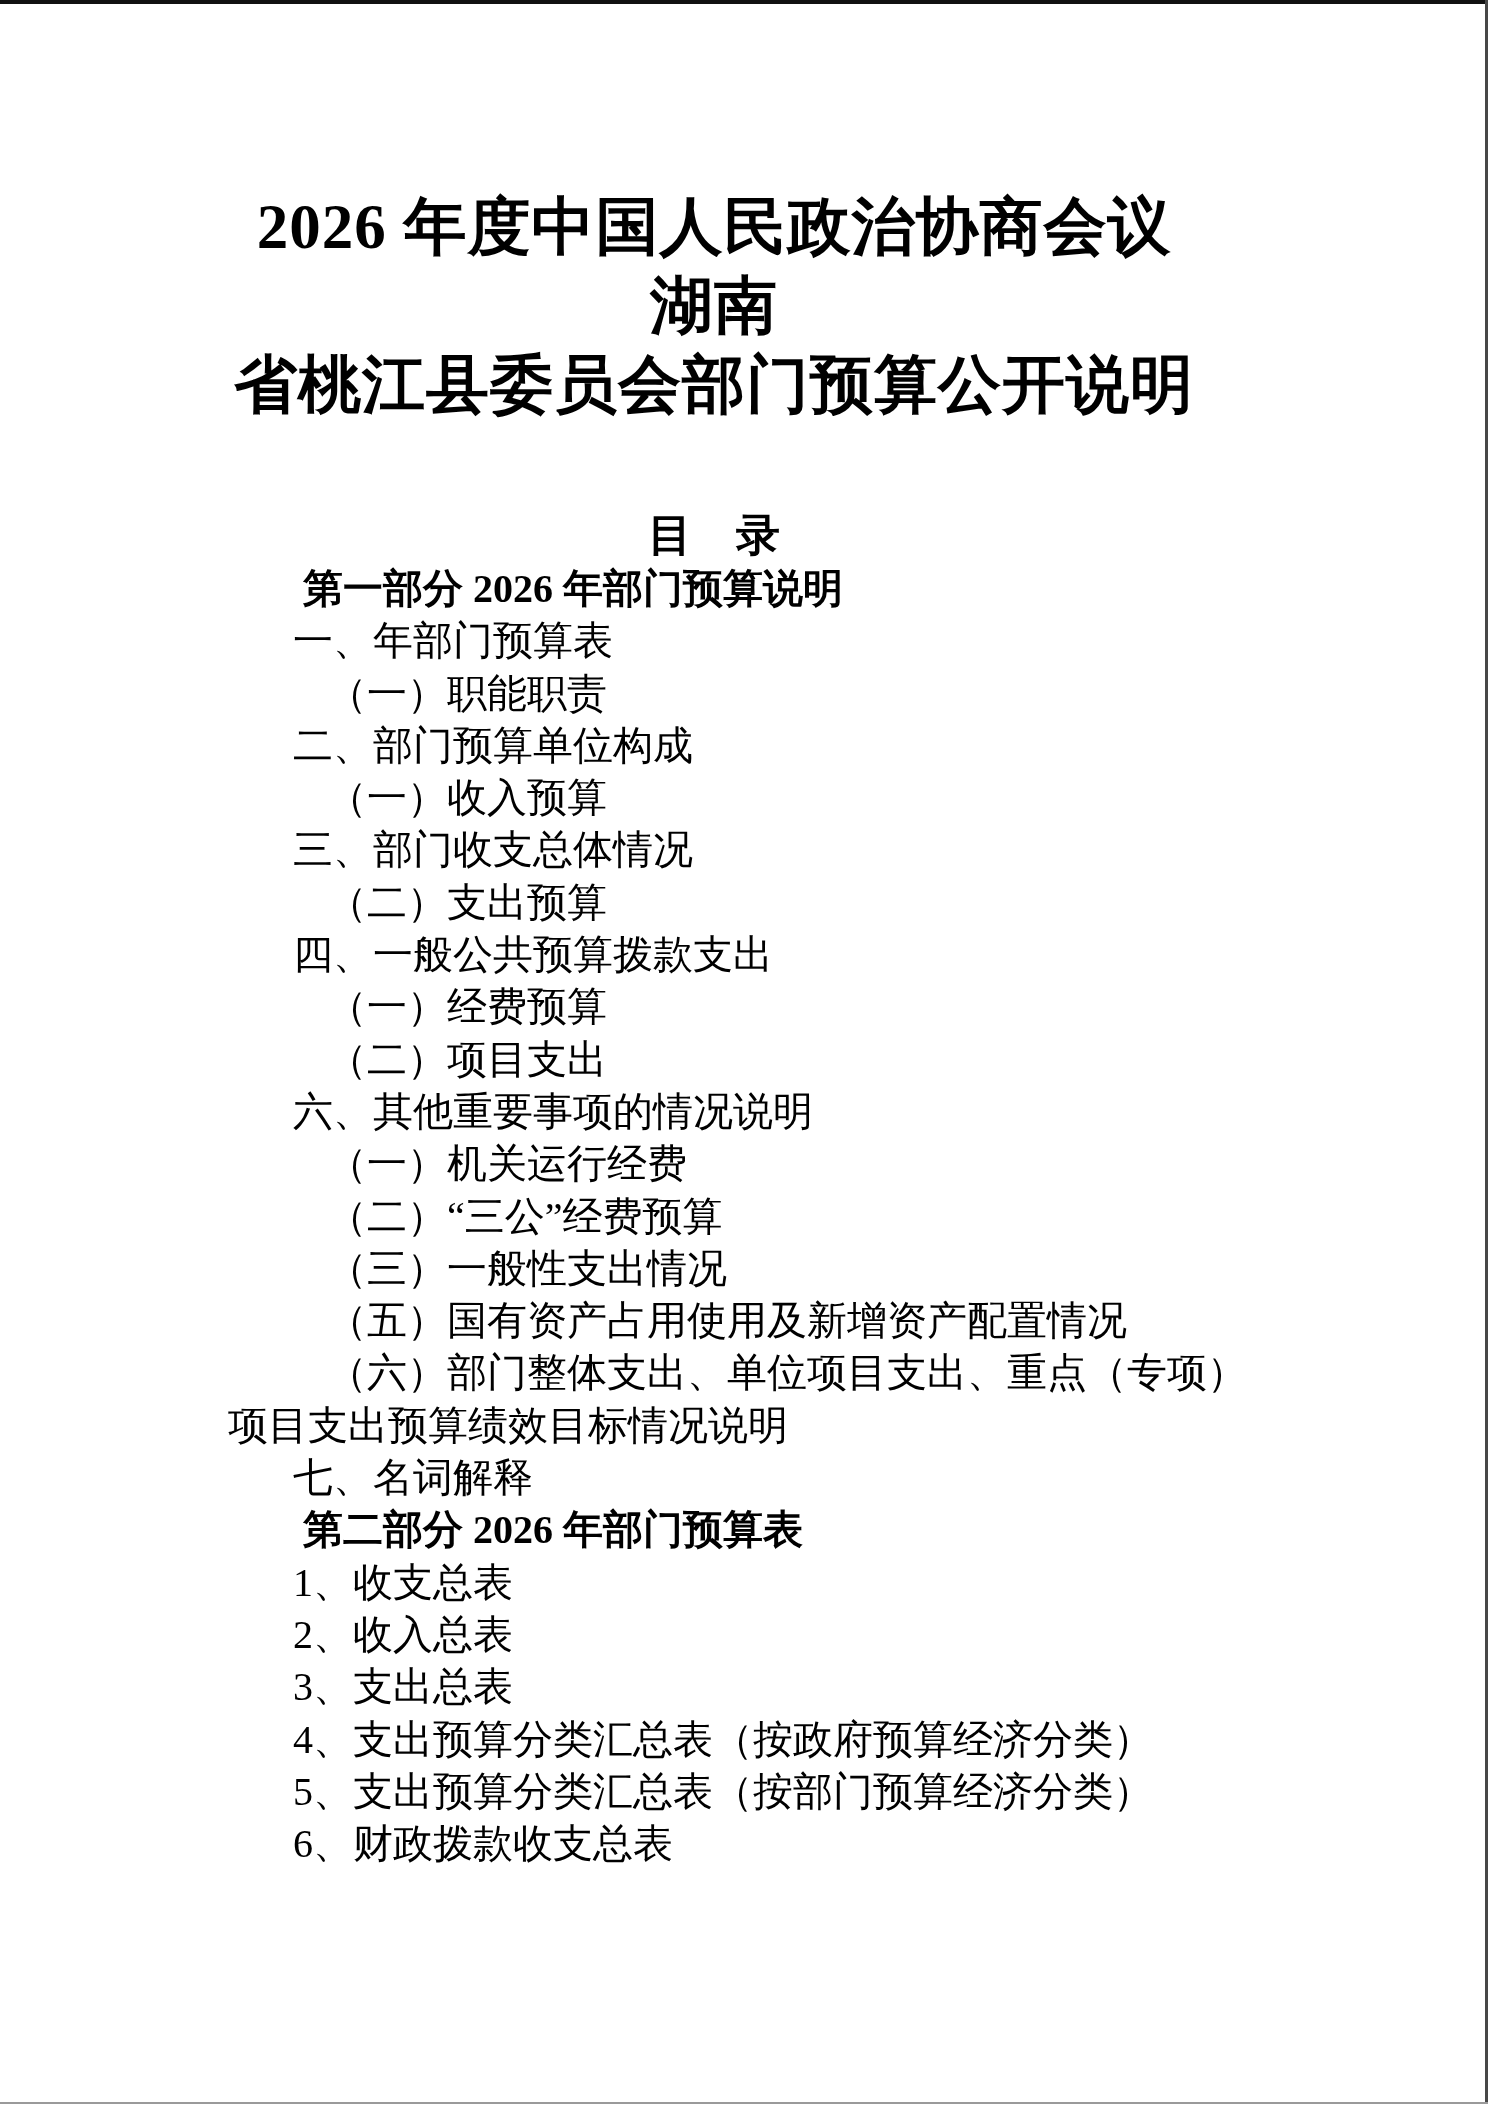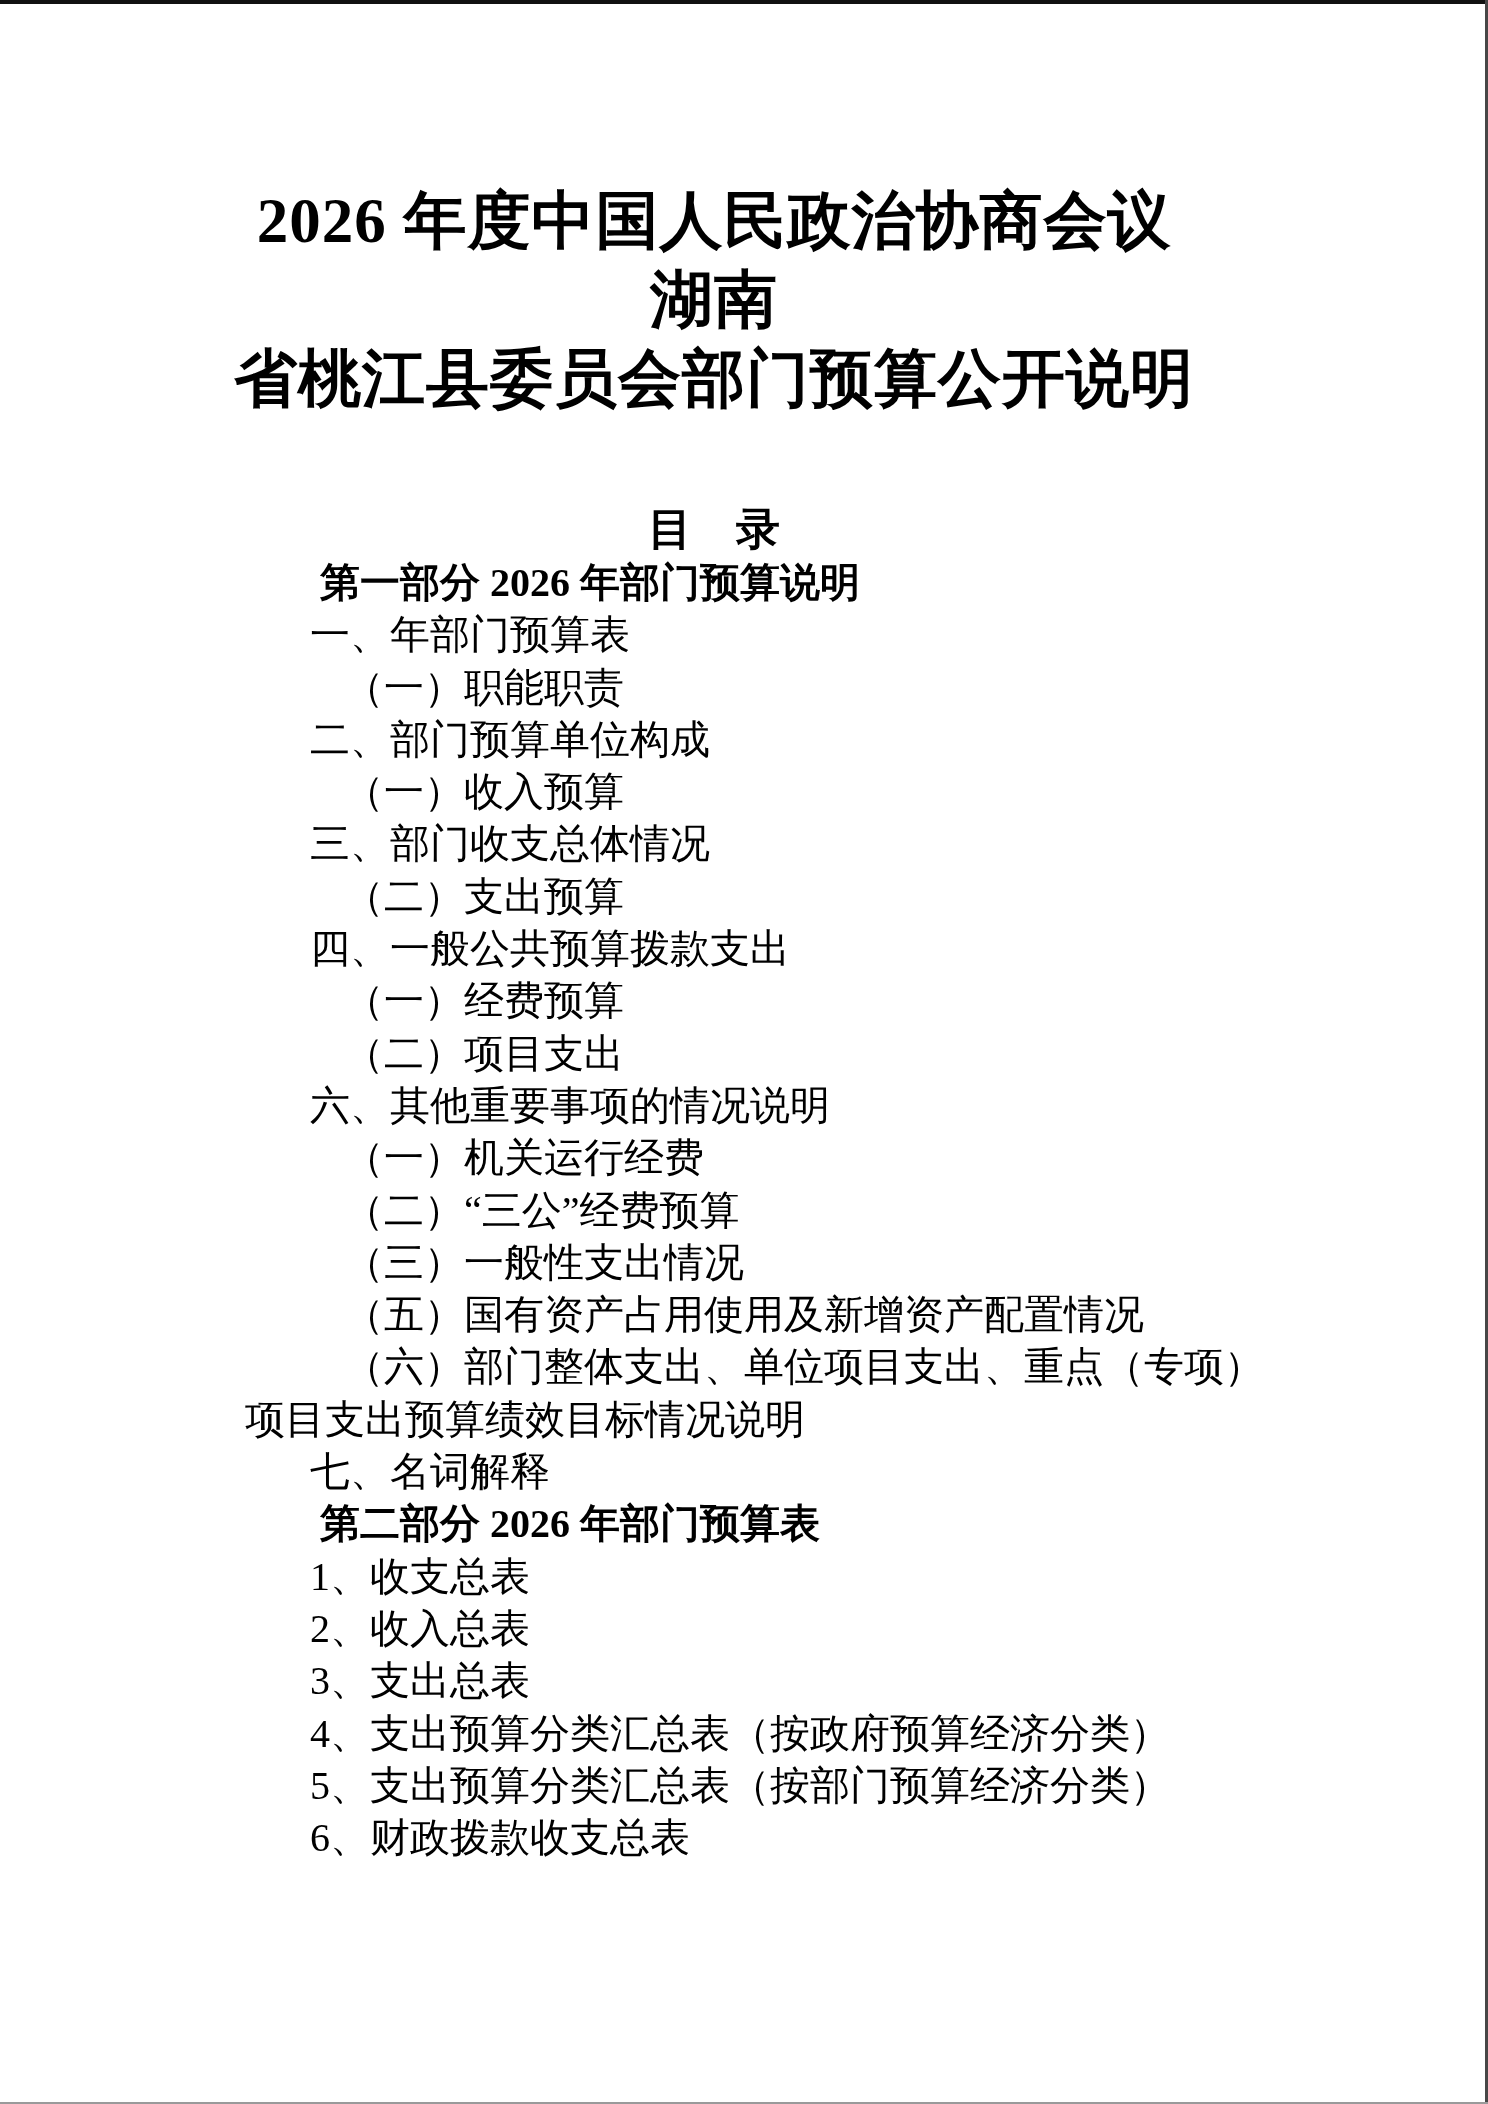--- a/index.html
+++ b/index.html
@@ -25,41 +25,40 @@
   .edge-bottom {
     position: absolute; bottom: 0; left: 0;
     width: 1488px; height: 2px;
     background: #9a9a9a;
   }
   .doc {
     position: absolute;
     top: 0; left: 0;
     width: 1432px;
     box-sizing: border-box;
-    padding: 4px 232px 0 228px;
+    padding: 10px 232px 0 228px;
   }
   .title {
     margin-top: 178px;
     text-align: center;
     font-weight: bold;
     font-size: 63px;
     line-height: 79px;
     letter-spacing: 1px;
   }
   .toc-heading {
     margin-top: 84px;
     text-align: center;
     font-weight: bold;
     font-size: 44px;
     line-height: 54px;
   }
   .toc {
     font-size: 40px;
     line-height: 52.3px;
-    margin-left: 17px;
   }
   .toc .line { white-space: nowrap; }
   .toc .h { font-weight: bold; margin-left: 75px; }
   .toc .n { margin-left: 65px; }
   .toc .p { margin-left: 99px; }
   .toc .c { margin-left: 0; }
 </style>
 </head>
 <body>
 

